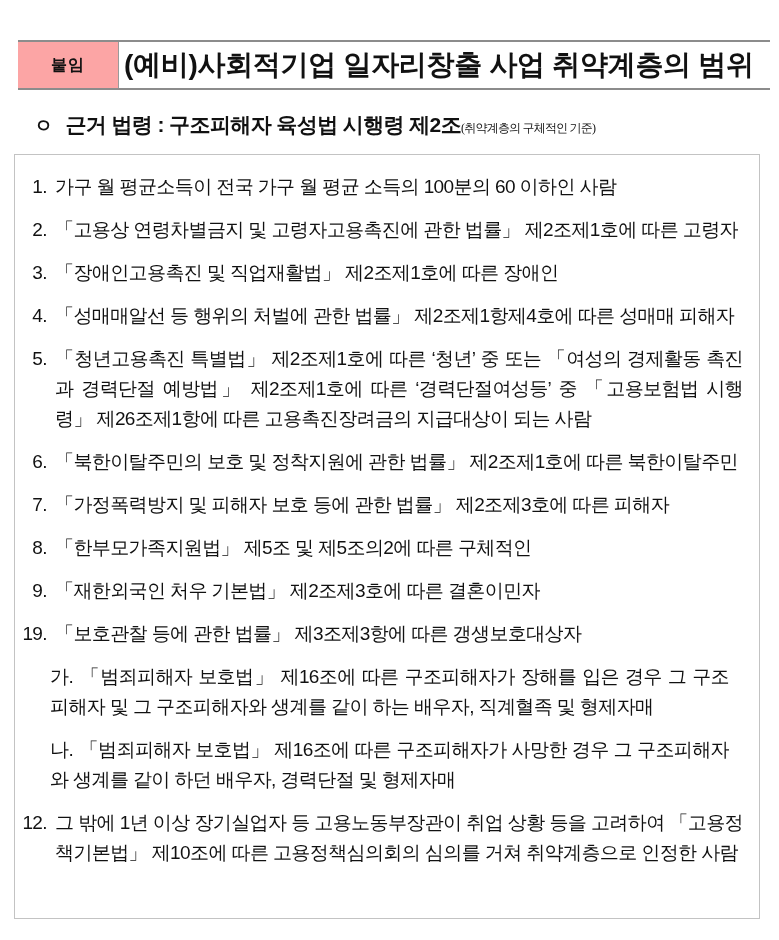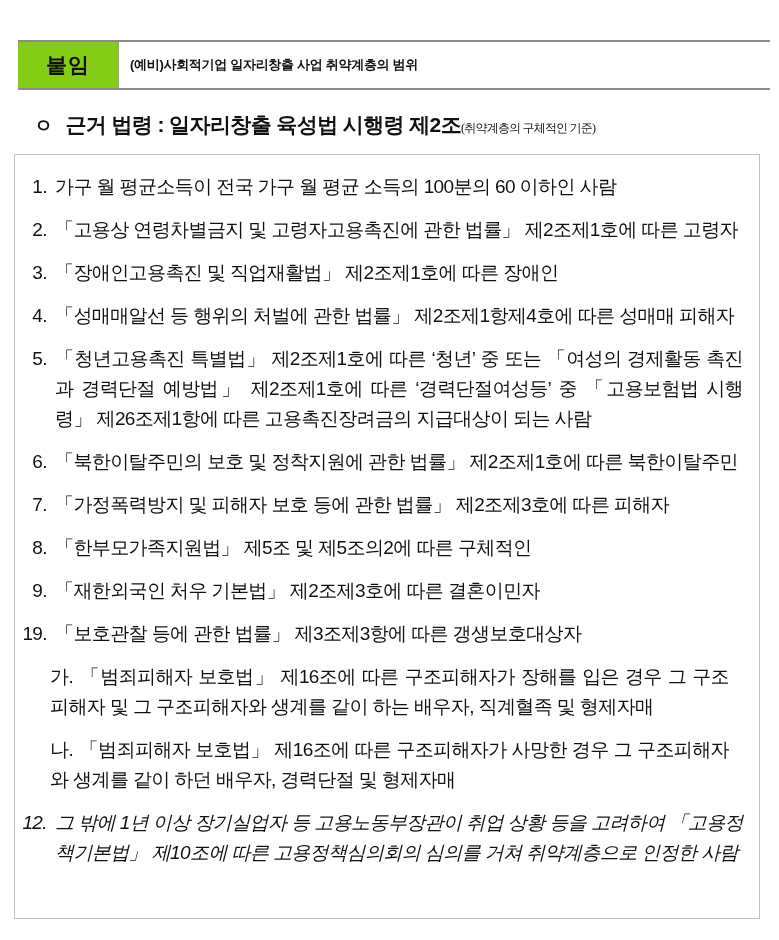--- a/index.html
+++ b/index.html
@@ -23,35 +23,35 @@
   .attach-header {
     display: flex;
     align-items: stretch;
     margin: 40px 9px 0 18px;
     height: 46px;
     border-top: 2px solid #8c8c8c;
     border-bottom: 2px solid #8c8c8c;
   }
   .attach-label {
     flex: 0 0 100px;
-    background: #84cc16;
+    background: #fca5a5;
     border-right: 1px solid #9a9a9a;
     display: flex;
     align-items: center;
     justify-content: center;
-    font-size: 21px;
+    font-size: 16px;
     font-weight: bold;
     letter-spacing: 1px;
   }
   .attach-title {
     flex: 1 1 auto;
     display: flex;
     align-items: center;
-    padding-left: 11px;
-    font-size: 13px;
+    padding-left: 5px;
+    font-size: 28px;
     font-weight: 600;
     letter-spacing: -0.3px;
     white-space: nowrap;
   }
 
   
   .basis-line {
     margin: 21px 6px 0 34px;
     font-size: 21px;
     font-weight: bold;
@@ -81,21 +81,21 @@
     background: #ffffff;
     padding: 17px 16px 12px 4px;
   }
   .row {
     display: flex;
     font-size: 19px;
     line-height: 30px;
     letter-spacing: -0.6px;
     margin-bottom: 13px;
   }
-  .row:last-child { margin-bottom: 0; font-style: italic; }
+  .row:last-child { margin-bottom: 0; }
   .num {
     flex: 0 0 28px;
     text-align: right;
     white-space: nowrap;
   }
   .txt {
     flex: 1 1 auto;
     margin-left: 8px;
     text-align: justify;
   }
@@ -111,21 +111,21 @@
 <body>
 
 <div class="page">
 
   <div class="attach-header">
     <div class="attach-label">붙임</div>
     <div class="attach-title">(예비)사회적기업 일자리창출 사업 취약계층의 범위</div>
   </div>
 
   <div class="basis-line">
-    <span class="basis-bullet">ㅇ</span><span>근거 법령 : 일자리창출 육성법 시행령 제2조</span><span class="basis-note">(취약계층의 구체적인 기준)</span>
+    <span class="basis-bullet">ㅇ</span><span>근거 법령 : 구조피해자 육성법 시행령 제2조</span><span class="basis-note">(취약계층의 구체적인 기준)</span>
   </div>
 
   <div class="content-box">
 
     <div class="row">
       <span class="num">1.</span>
       <span class="txt">가구 월 평균소득이 전국 가구 월 평균 소득의 100분의 60 이하인 사람</span>
     </div>
 
     <div class="row">

